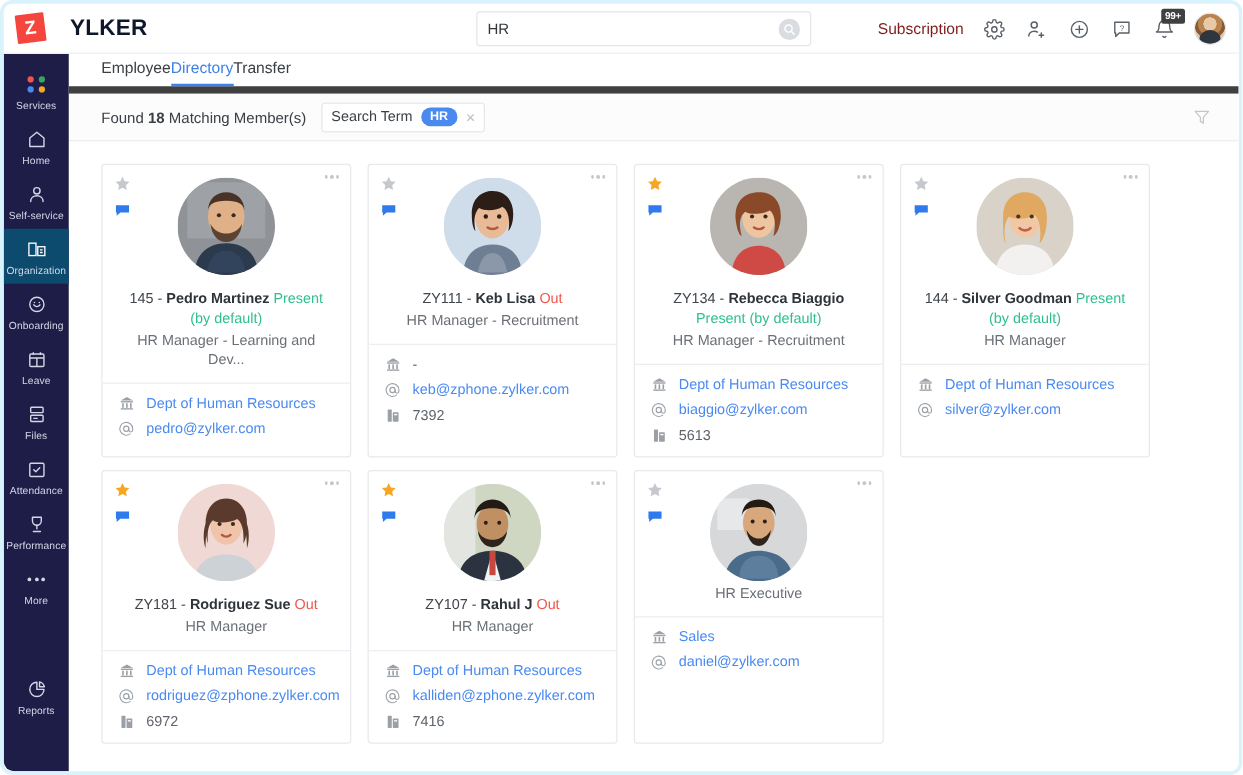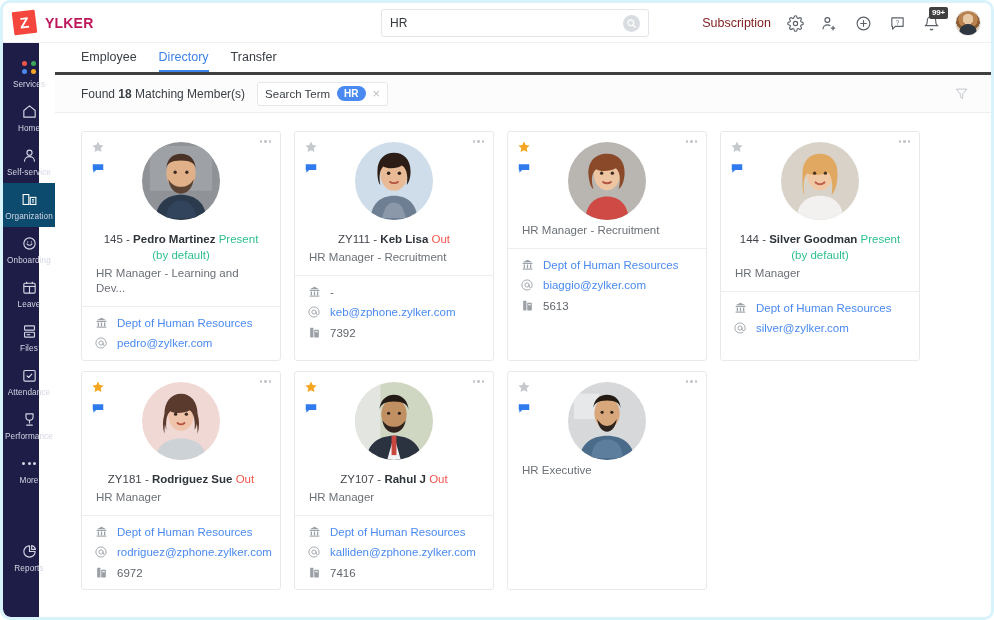--- a/index.html
+++ b/index.html
@@ -35,23 +35,23 @@
   }
   .logo-z {
     width: 23px; height: 23px;
     background: #f4463c;
     transform: rotate(-7deg);
     display: flex; align-items: center; justify-content: center;
     color: #fff; font-weight: bold; font-size: 15px;
     border-radius: 1px;
   }
   .logo-text {
-    margin-left: 9px;
-    color: #be185d; font-weight: bold;
-    font-size: 14px; letter-spacing: .2px;
+    margin-left: 20px;
+    color: #0f172a; font-weight: bold;
+    font-size: 18px; letter-spacing: .2px;
   }
 
   .search-area {
     position: absolute; left: 378px; top: 6px;
     width: 268px; height: 28px;
   }
   .search-box {
     width: 100%; height: 28px;
     border: 1px solid #e2e5e9;
     border-radius: 3px;
@@ -102,21 +102,21 @@
   .avatar-top::after {
     content:""; position:absolute; left:50%; top:56%;
     transform: translateX(-50%);
     width: 17px; height: 15px; border-radius: 50% 50% 42% 42%;
     background: #2e3640;
   }
 
   
   .sidebar {
     position: absolute; left: 0; top: 40px;
-    width: 36px; height: 574px;
+    width: 52px; height: 574px;
     background: #1d1d48;
     padding-top: 8px;
     border-bottom-left-radius: 8px;
     z-index: 15;
   }
   .side-item {
     width: 52px; padding: 7px 0 6px;
     display: flex; flex-direction: column; align-items: center;
     color: #c9cbdd; cursor: pointer;
   }
@@ -142,22 +142,22 @@
   
   .content {
     position: absolute; left: 52px; top: 40px;
     width: 936px; height: 574px;
     background: #ffffff;
     overflow: hidden;
   }
 
   .tabs-row {
     height: 32px; padding-left: 26px;
-    display: flex; align-items: flex-end; gap: 22px;
-    border-bottom: 3px solid #404040;
+    display: flex; align-items: flex-end; 
+    border-bottom: 6px solid #404040;
     background: #fff;
   }
   .tab {
     font-size: 12.5px; color: #3b4046;
     padding-bottom: 6px; cursor: pointer;
     border-bottom: 2px solid transparent;
   }
   .tab.active { color: #3d82e8; border-bottom-color: #3d82e8; }
 
   .filterbar {
@@ -224,21 +224,21 @@
   .card-name {
     margin-top: 11px; padding: 0 6px;
     text-align: center; font-size: 11.5px;
     color: #41464c; line-height: 16px;
   }
   .card-name .nm { font-weight: bold; color: #2f343a; }
   .st-present { color: #2fbf8f; }
   .st-out { color: #f2554c; text-align: right; }
   .card-role {
     margin-top: 3px; padding: 0 6px;
-    text-align: left; font-size: 11.5px;
+    text-align: center; font-size: 11.5px;
     color: #6b7077; line-height: 15px;
   }
 
   .card-bottom {
     border-top: 1px solid #eceef1;
     padding: 9px 12px 10px;
     display: flex; flex-direction: column; gap: 7px;
   }
   .crow { display: flex; align-items: center; gap: 9px; }
   .crow-ico {
@@ -621,20 +621,23 @@
               <rect width="80" height="80" fill="#b9b6b2"></rect>
               <path d="M18 80c0-15 9-24 22-24s22 9 22 24z" fill="#cf4a44"></path>
               <ellipse cx="40" cy="33" rx="13.5" ry="16.5" fill="#edc5a0"></ellipse>
               <path d="M21 34c-1-14 7-22 19-22s19 8 18 22c-1 9-4 13-6 14 3-12 0-19-3-21-5 3-16 4-20 1-4 3-6 9-3 20-2-1-4-5-5-14z" fill="#8a4a2a"></path>
               <circle cx="34.5" cy="32" r="1.7" fill="#3a2a20"></circle>
               <circle cx="45.5" cy="32" r="1.7" fill="#3a2a20"></circle>
               <path d="M36 41c2 1.8 6 1.8 8 0" stroke="#b5543f" stroke-width="2" fill="none" stroke-linecap="round"></path>
             </svg>
           </div>
 
+          <div class="card-name"><span>ZY134</span><span> - </span><span class="nm">Rebecca Biaggio</span>
+            <span class="st-present">Present (by default)</span>
+          </div>
           <div class="card-role">HR Manager - Recruitment</div>
         </div>
 
         <div class="card-bottom">
           <div class="crow">
             <span class="crow-ico">
               <svg width="13" height="13" viewBox="0 0 24 24" fill="#9aa0a6">
                 <rect x="3" y="9" width="18" height="2"></rect>
                   <rect x="5" y="12" width="2.4" height="7"></rect>
                 <rect x="10.8" y="12" width="2.4" height="7"></rect>
@@ -897,17 +900,41 @@
               <path d="M26 28c0-10 6-15 14-15s14 5 14 15c0-6-5-9-14-9s-14 3-14 9z" fill="#241a14"></path>
               <path d="M30 38c1 8 5 13 10 13s9-5 10-13c-3 5-6 7-10 7s-7-2-10-7z" fill="#2e241d"></path>
               <circle cx="35" cy="31" r="1.6" fill="#2a1f18"></circle>
               <circle cx="45" cy="31" r="1.6" fill="#2a1f18"></circle>
             </svg>
           </div>
 
           <div class="card-role">HR Executive</div>
         </div>
 
+        <div class="card-bottom">
+          <div class="crow">
+            <span class="crow-ico">
+              <svg width="13" height="13" viewBox="0 0 24 24" fill="#9aa0a6">
+                <rect x="3" y="9" width="18" height="2"></rect>
+                  <rect x="5" y="12" width="2.4" height="7"></rect>
+                <rect x="10.8" y="12" width="2.4" height="7"></rect>
+                  <rect x="16.6" y="12" width="2.4" height="7"></rect>
+                <rect x="3" y="19.5" width="18" height="2"></rect>
+                  <path d="M12 3l9 5H3z"></path>
+              </svg>
+            </span>
+            <span class="crow-val">Sales</span>
+          </div>
+          <div class="crow">
+            <span class="crow-ico">
+              <svg width="14" height="14" viewBox="0 0 24 24" fill="none" stroke="#9aa0a6" stroke-width="1.5">
+                <circle cx="12" cy="12" r="3.6"></circle>
+                <path d="M15.6 12v1.8a2.6 2.6 0 0 0 5.2 0V12a8.8 8.8 0 1 0-3.4 7" stroke-linecap="round"></path>
+              </svg>
+            </span>
+            <span class="crow-val">daniel@zylker.com</span>
+          </div>
+        </div>
       </div>
 
     </div>
   </div>
 </div>
 
 </body></html>

